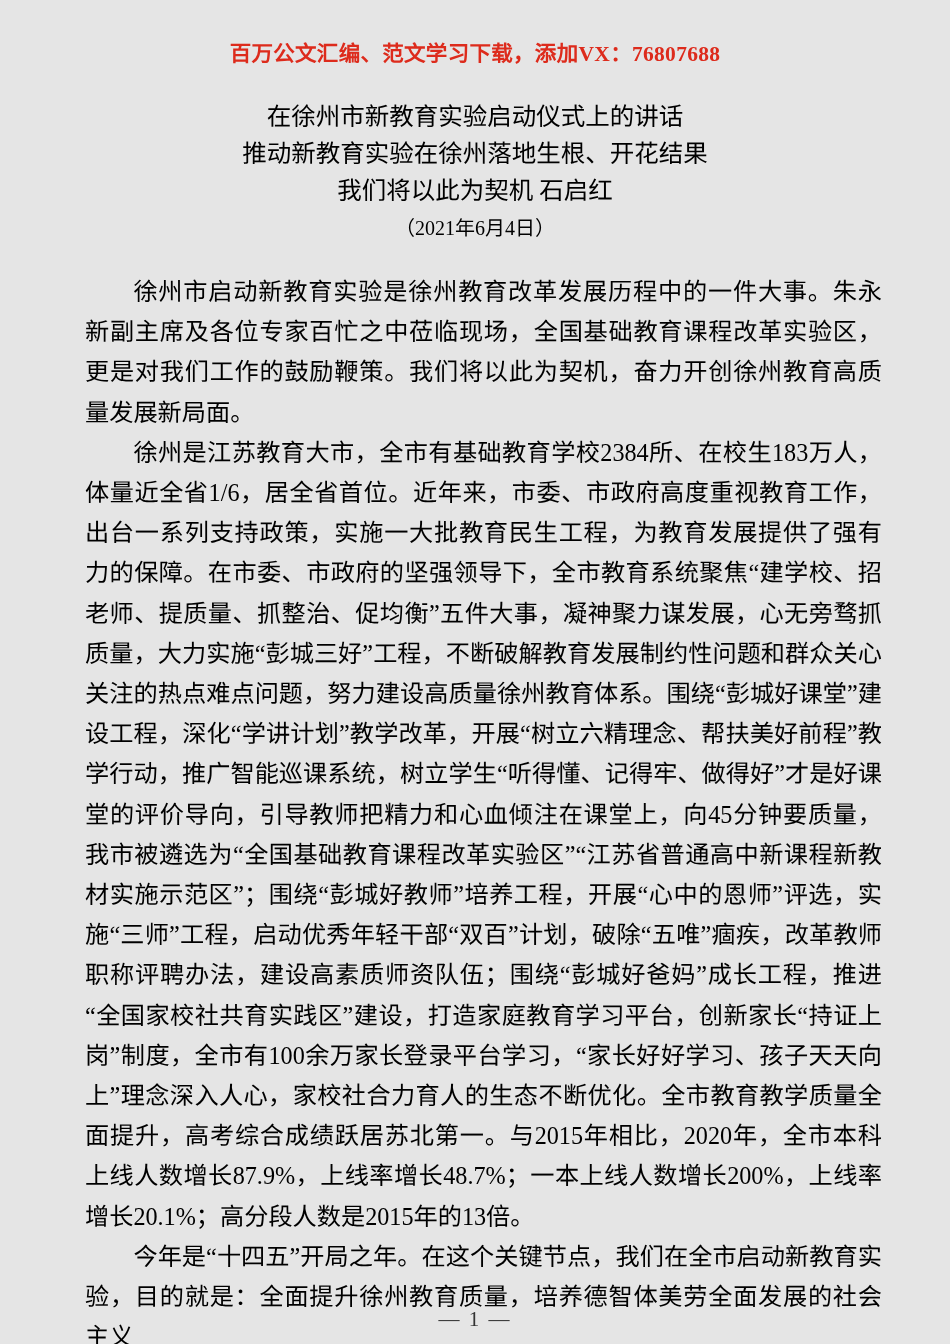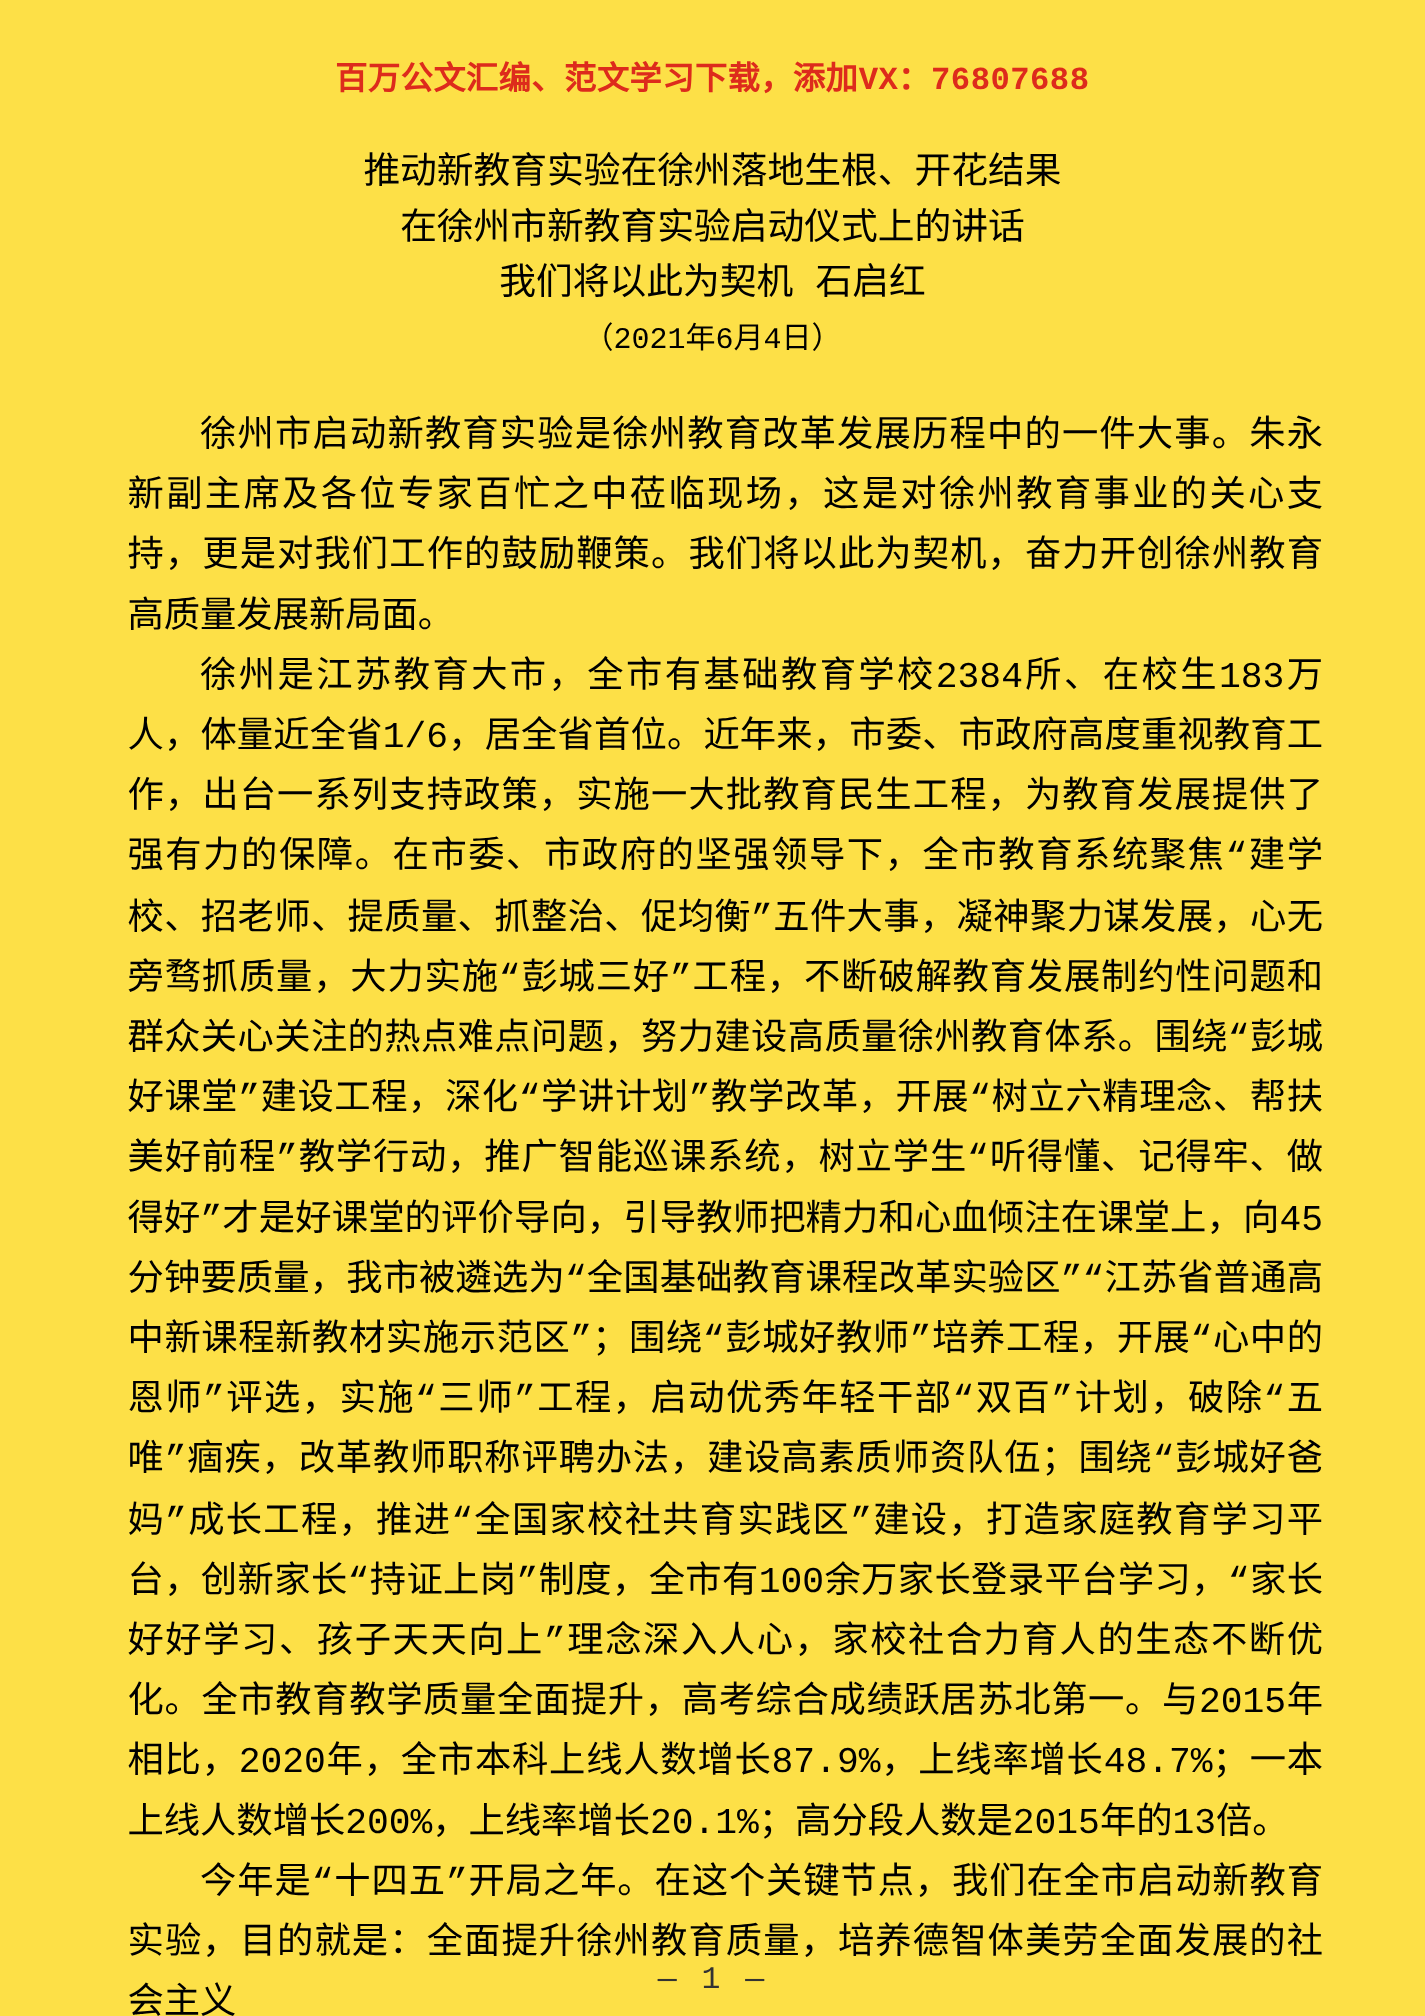--- a/index.html
+++ b/index.html
@@ -7,24 +7,24 @@
     margin: 0;
     padding: 0;
     background: #ffffff;
   }
 
   .page {
     position: relative;
     width: 950px;
     height: 1344px;
     margin: 0 auto;
-    background: #fde047;
+    background: #e5e5e5;
     box-sizing: border-box;
     overflow: hidden;
-    font-family: Liberation Mono, monospace;
+    font-family: Liberation Serif, serif;
     color: #000000;
   }
 
   
   .promo-banner {
     position: absolute;
     top: 42px;
     left: 0;
     width: 950px;
     text-align: center;
@@ -95,28 +95,28 @@
   }
 </style>
 </head>
 <body>
 
 <div class="page">
 
   <div class="promo-banner">百万公文汇编、范文学习下载，添加VX：76807688</div>
 
   <div class="title-block">
+    <div class="title-line">在徐州市新教育实验启动仪式上的讲话</div>
     <div class="title-line">推动新教育实验在徐州落地生根、开花结果</div>
-    <div class="title-line">在徐州市新教育实验启动仪式上的讲话</div>
     <div class="title-line">我们将以此为契机  石启红</div>
     <div class="title-line date-line">（2021年6月4日）</div>
   </div>
 
   <div class="body-text">
-    <p class="para">徐州市启动新教育实验是徐州教育改革发展历程中的一件大事。朱永新副主席及各位专家百忙之中莅临现场，这是对徐州教育事业的关心支持，更是对我们工作的鼓励鞭策。我们将以此为契机，奋力开创徐州教育高质量发展新局面。</p>
+    <p class="para">徐州市启动新教育实验是徐州教育改革发展历程中的一件大事。朱永新副主席及各位专家百忙之中莅临现场，全国基础教育课程改革实验区，更是对我们工作的鼓励鞭策。我们将以此为契机，奋力开创徐州教育高质量发展新局面。</p>
     <p class="para">徐州是江苏教育大市，全市有基础教育学校2384所、在校生183万人，体量近全省1/6，居全省首位。近年来，市委、市政府高度重视教育工作，出台一系列支持政策，实施一大批教育民生工程，为教育发展提供了强有力的保障。在市委、市政府的坚强领导下，全市教育系统聚焦“建学校、招老师、提质量、抓整治、促均衡”五件大事，凝神聚力谋发展，心无旁骛抓质量，大力实施“彭城三好”工程，不断破解教育发展制约性问题和群众关心关注的热点难点问题，努力建设高质量徐州教育体系。围绕“彭城好课堂”建设工程，深化“学讲计划”教学改革，开展“树立六精理念、帮扶美好前程”教学行动，推广智能巡课系统，树立学生“听得懂、记得牢、做得好”才是好课堂的评价导向，引导教师把精力和心血倾注在课堂上，向45分钟要质量，我市被遴选为“全国基础教育课程改革实验区”“江苏省普通高中新课程新教材实施示范区”；围绕“彭城好教师”培养工程，开展“心中的恩师”评选，实施“三师”工程，启动优秀年轻干部“双百”计划，破除“五唯”痼疾，改革教师职称评聘办法，建设高素质师资队伍；围绕“彭城好爸妈”成长工程，推进“全国家校社共育实践区”建设，打造家庭教育学习平台，创新家长“持证上岗”制度，全市有100余万家长登录平台学习，“家长好好学习、孩子天天向上”理念深入人心，家校社合力育人的生态不断优化。全市教育教学质量全面提升，高考综合成绩跃居苏北第一。与2015年相比，2020年，全市本科上线人数增长87.9%，上线率增长48.7%；一本上线人数增长200%，上线率增长20.1%；高分段人数是2015年的13倍。</p>
     <p class="para">今年是“十四五”开局之年。在这个关键节点，我们在全市启动新教育实验，目的就是：全面提升徐州教育质量，培养德智体美劳全面发展的社会主义</p>
   </div>
 
   <div class="page-footer">
     <span class="footer-inner">— 1 —</span>
   </div>
 
 </div>
 

